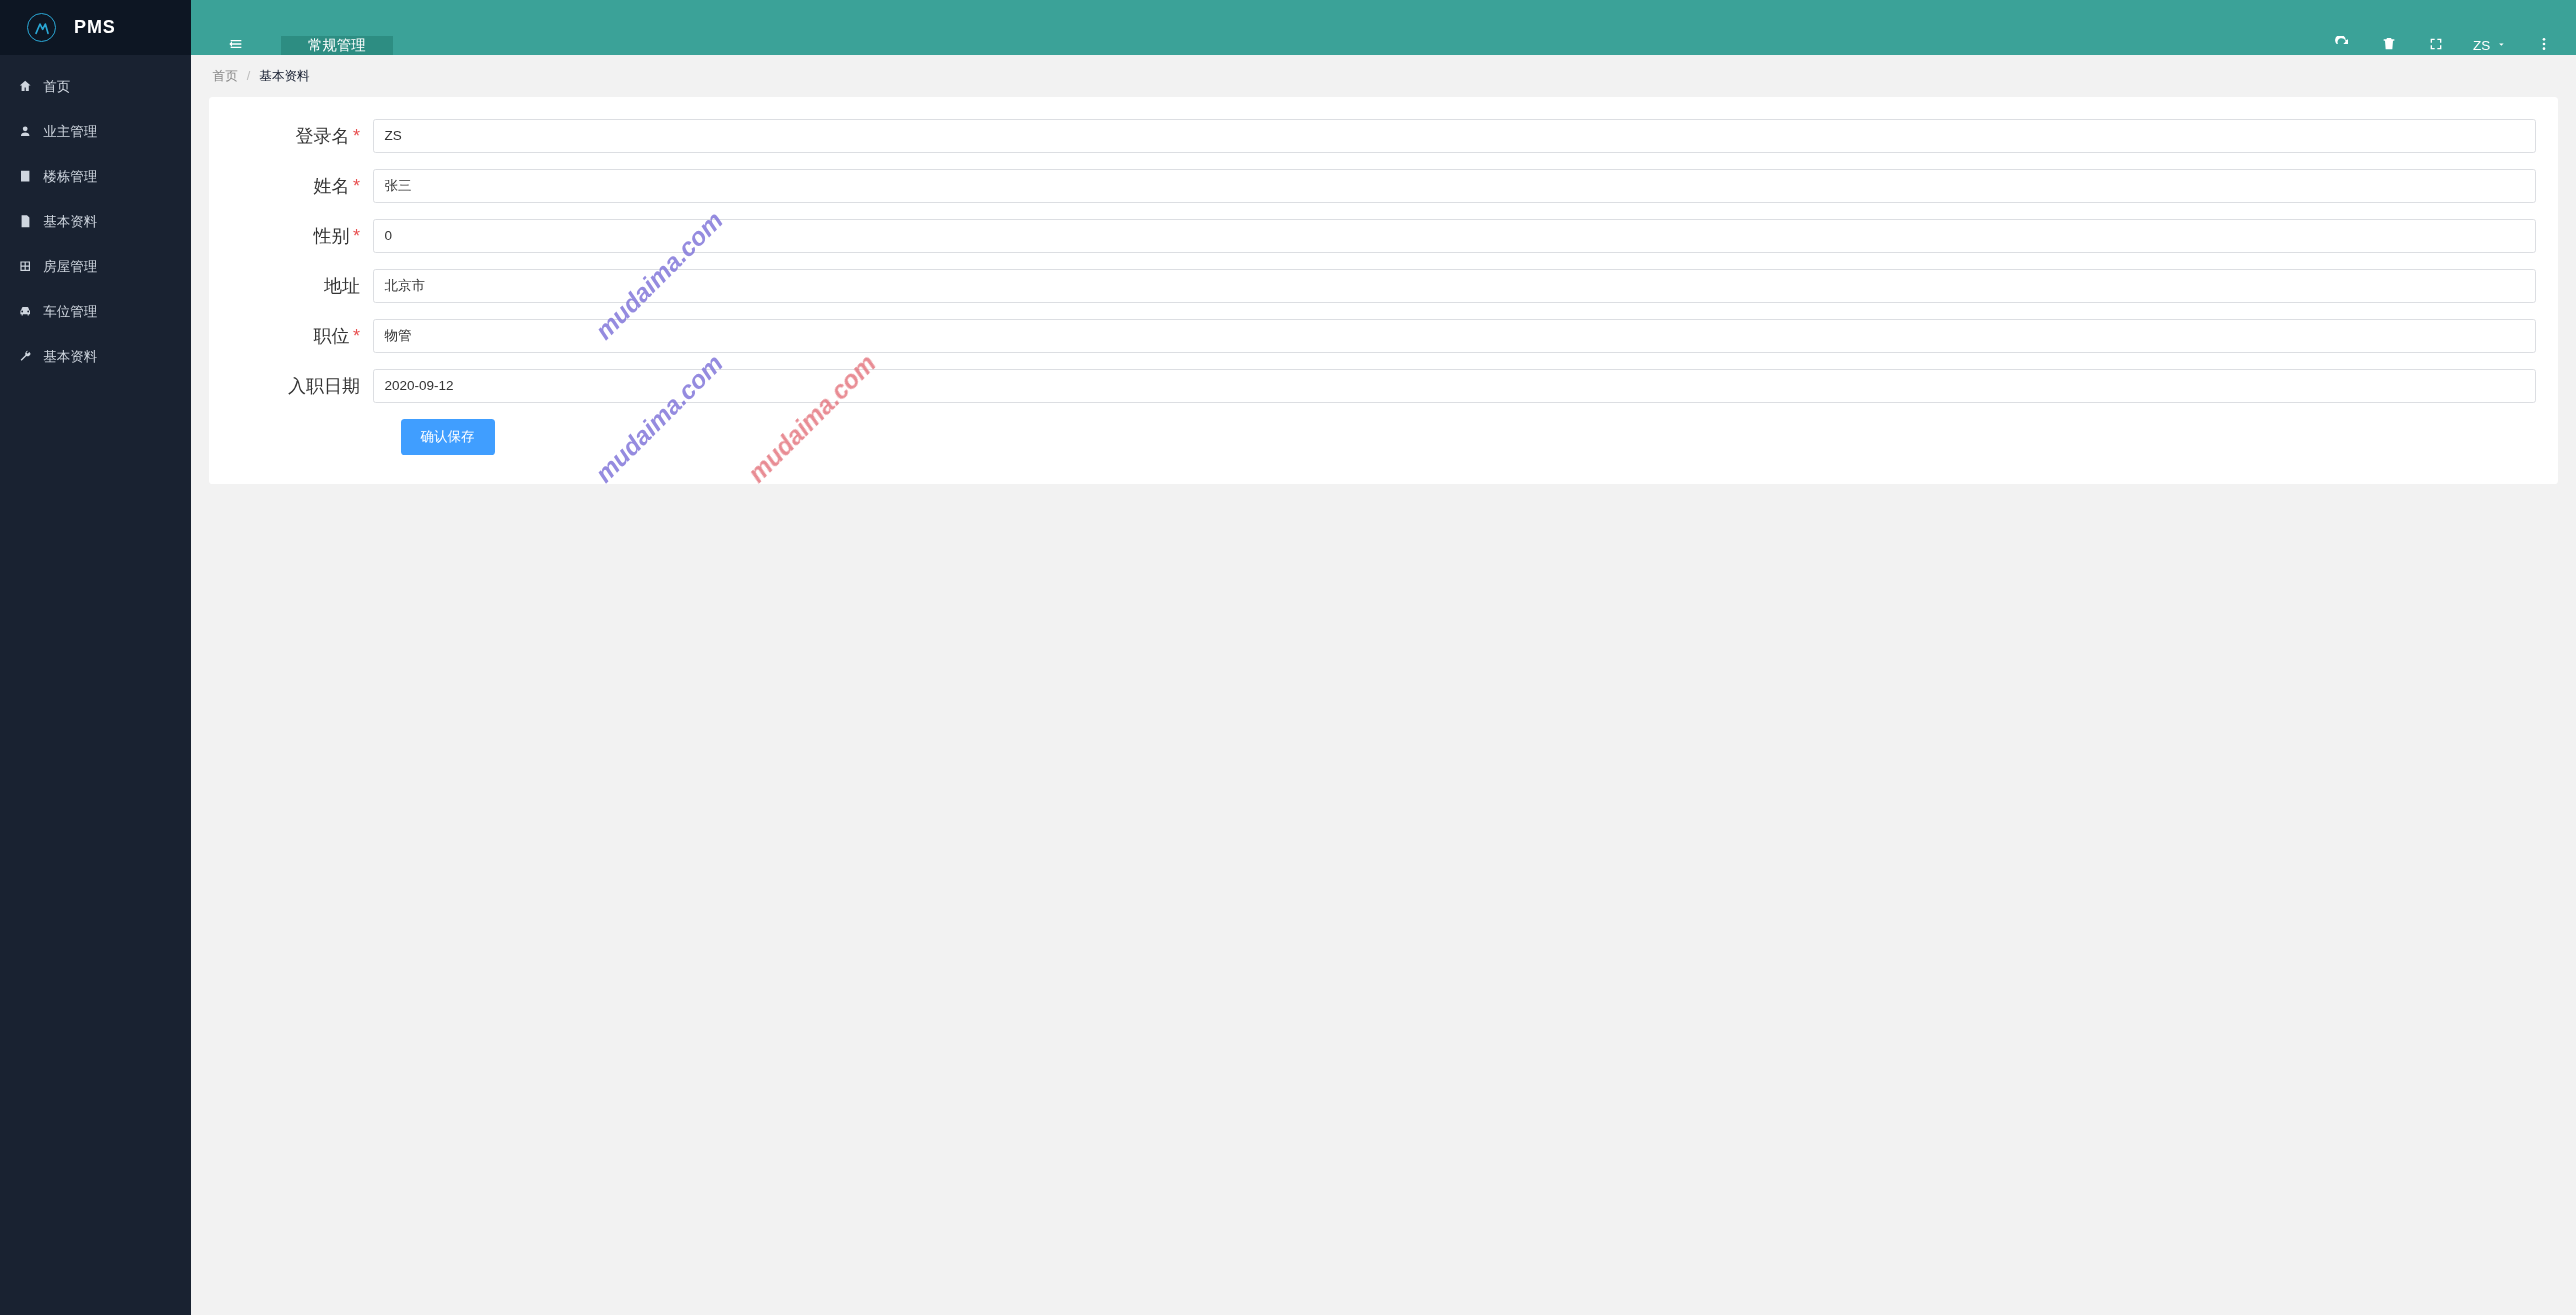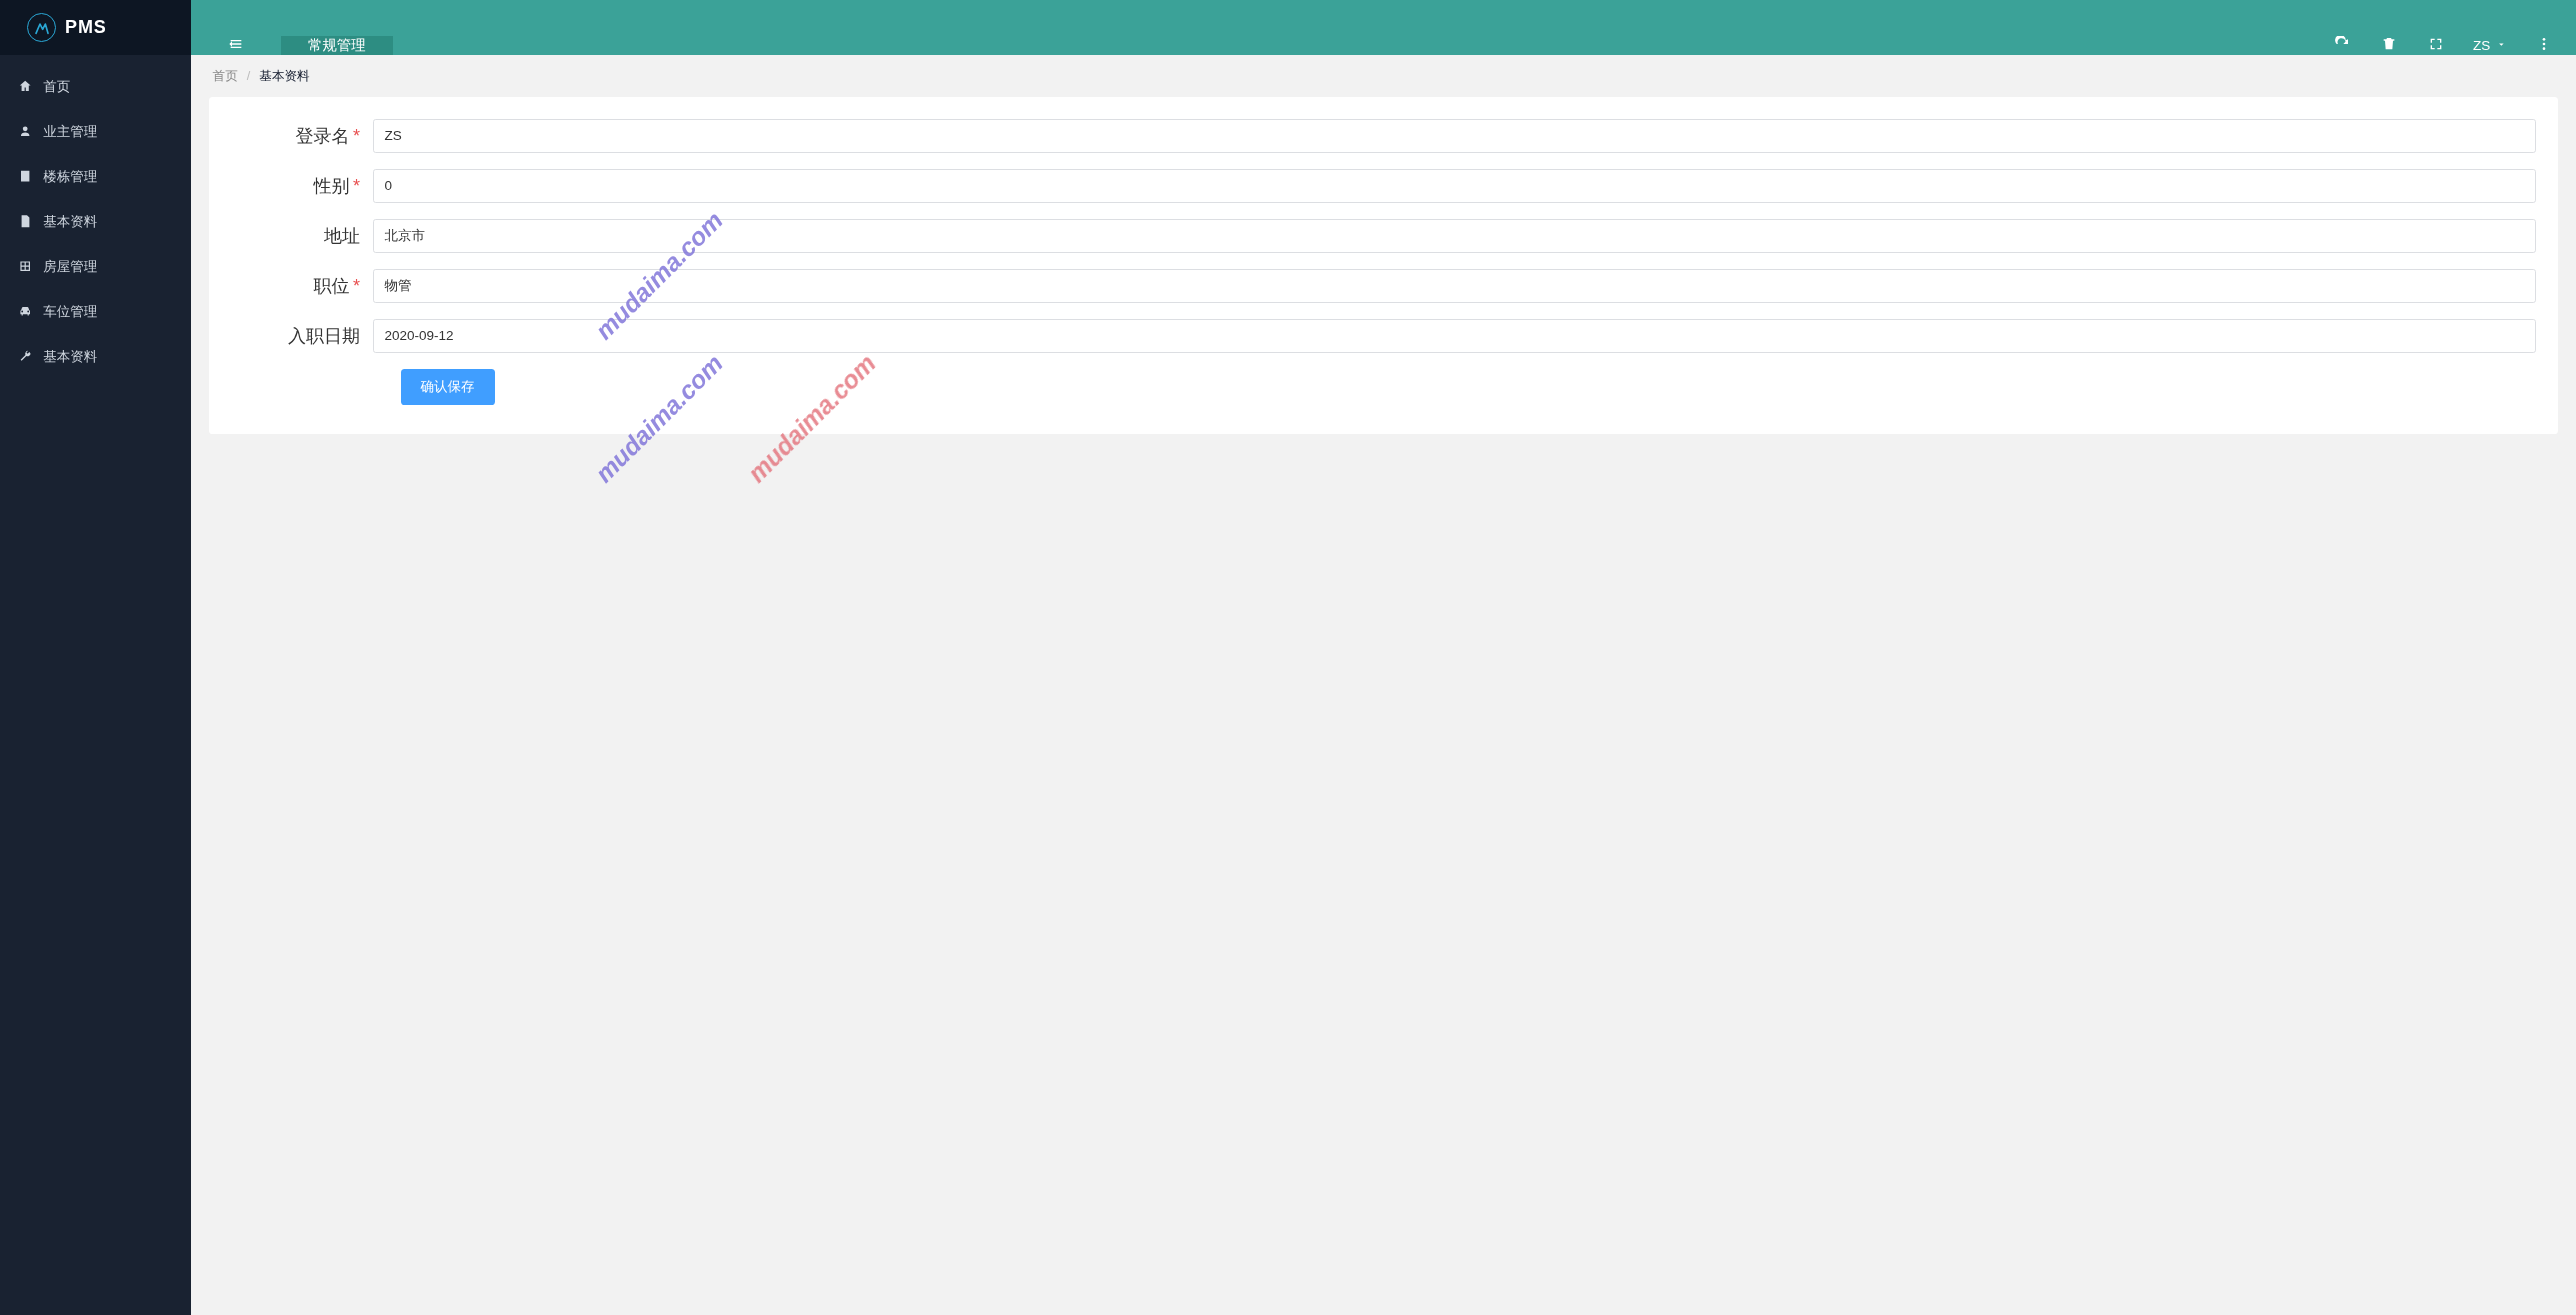--- a/index.html
+++ b/index.html
@@ -23,21 +23,21 @@
       background: #192231;
       color: #acb6c3;
       flex-shrink: 0;
     }
     .logo-area {
       height: 55px;
       background: #0d1623;
       display: flex;
       align-items: center;
       padding-left: 27px;
-      gap: 9px;
+      gap: 18px;
     }
     .logo-icon {
       width: 29px;
       height: 29px;
       border-radius: 50%;
       border: 1.8px solid #2aa8d6;
       display: flex;
       align-items: center;
       justify-content: center;
       position: relative;
@@ -343,20 +343,26 @@
     </div>
 
     <div class="panel">
       <div class="form-row">
         <label class="form-label">
           <span>登录名</span><span class="required">*</span>
         </label>
         <input class="form-input" value="ZS" style="">
       </div>
 
+      <div class="form-row">
+        <label class="form-label">
+          <span>姓名</span><span class="required">*</span>
+        </label>
+        <input class="form-input" value="张三" style="">
+      </div>
 
       <div class="form-row">
         <label class="form-label">
           <span>性别</span><span class="required">*</span>
         </label>
         <input class="form-input" value="0" style="">
       </div>
 
       <div class="form-row">
         <label class="form-label">

